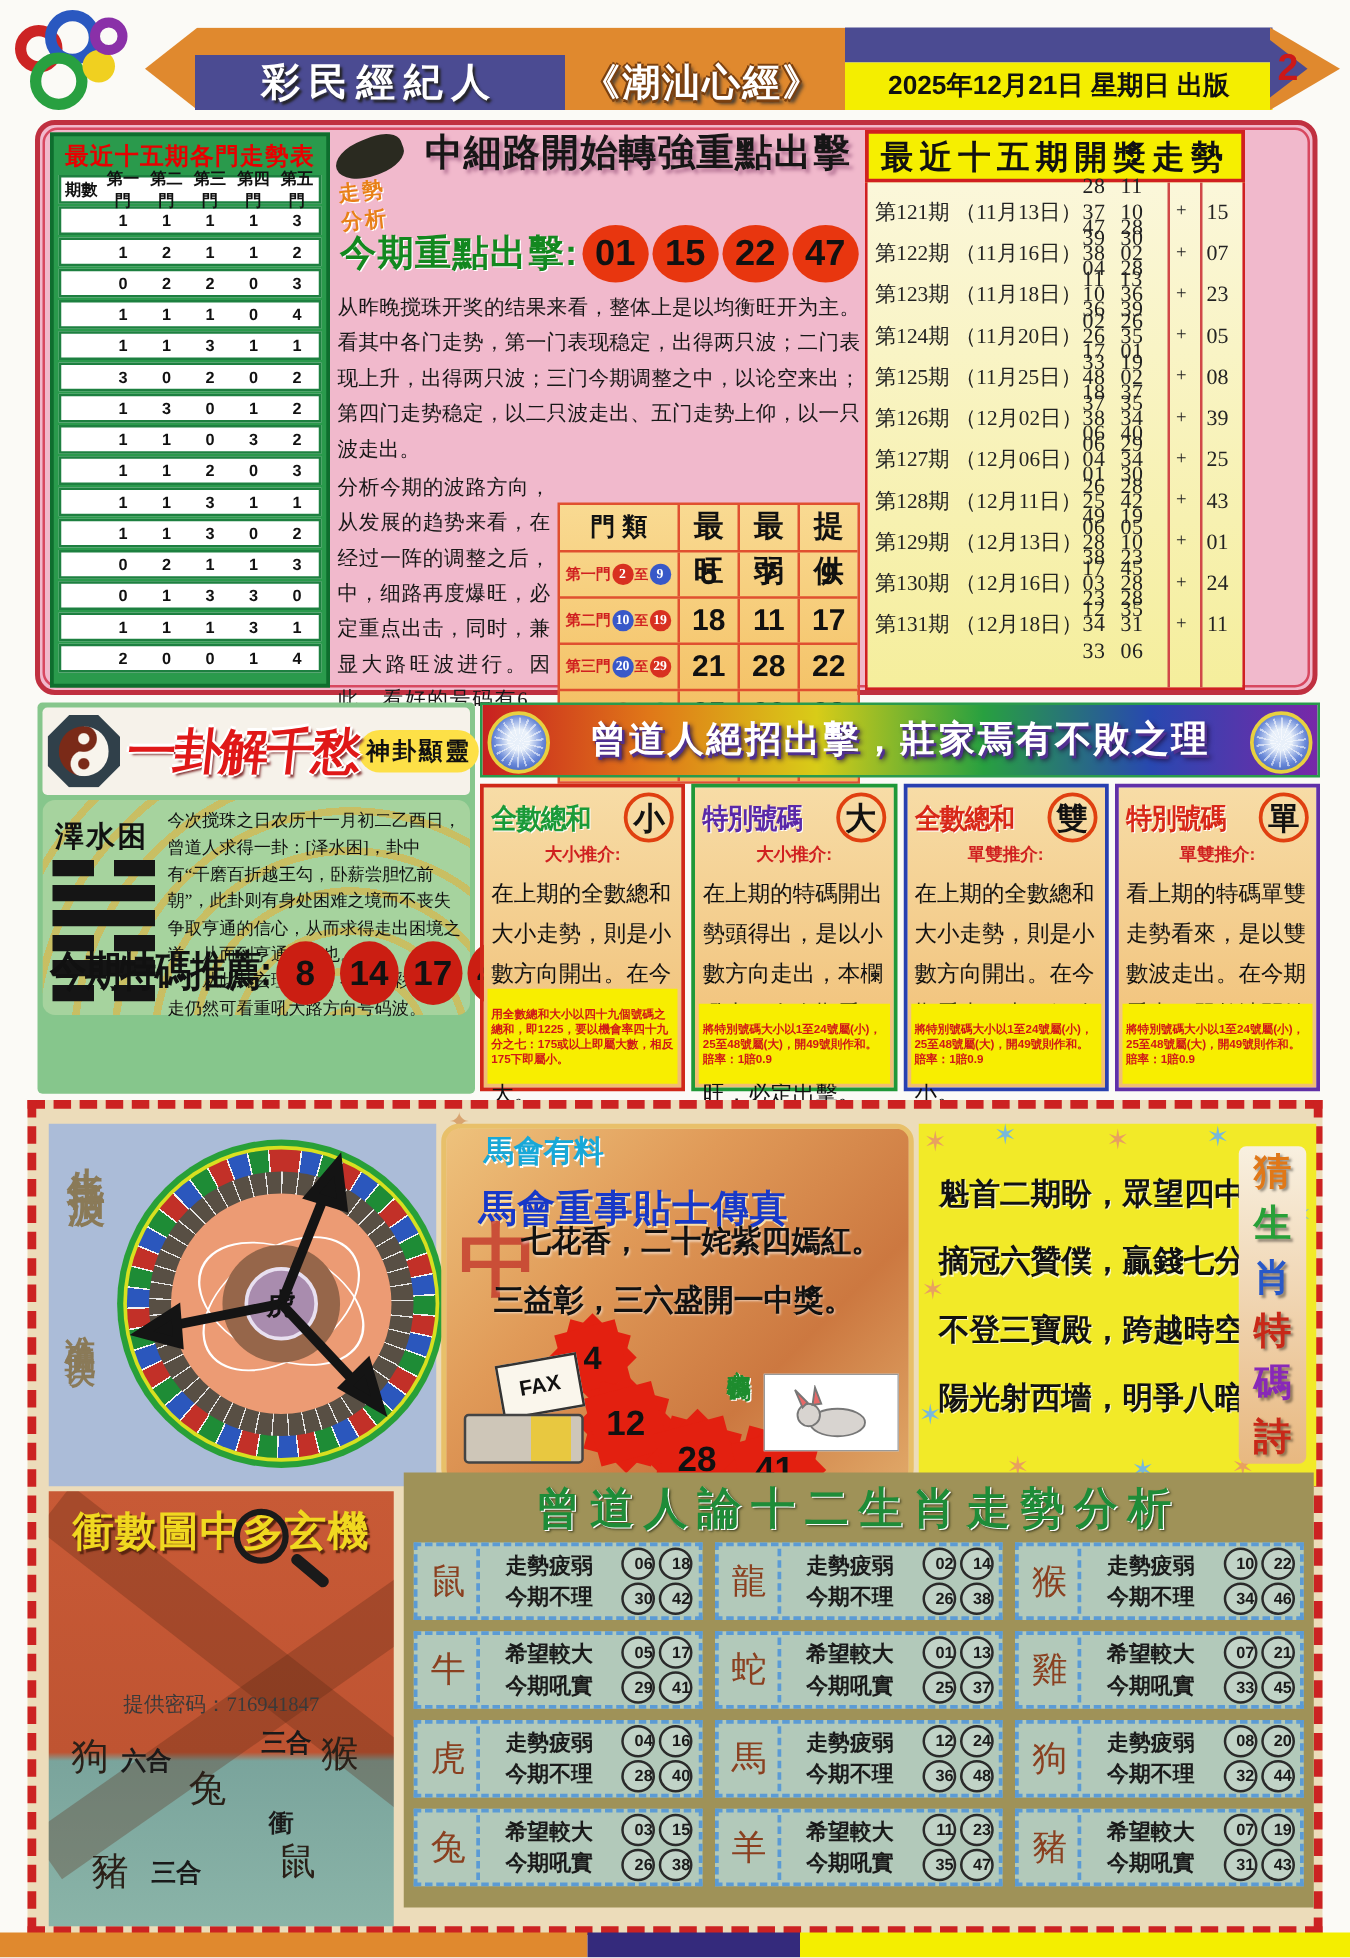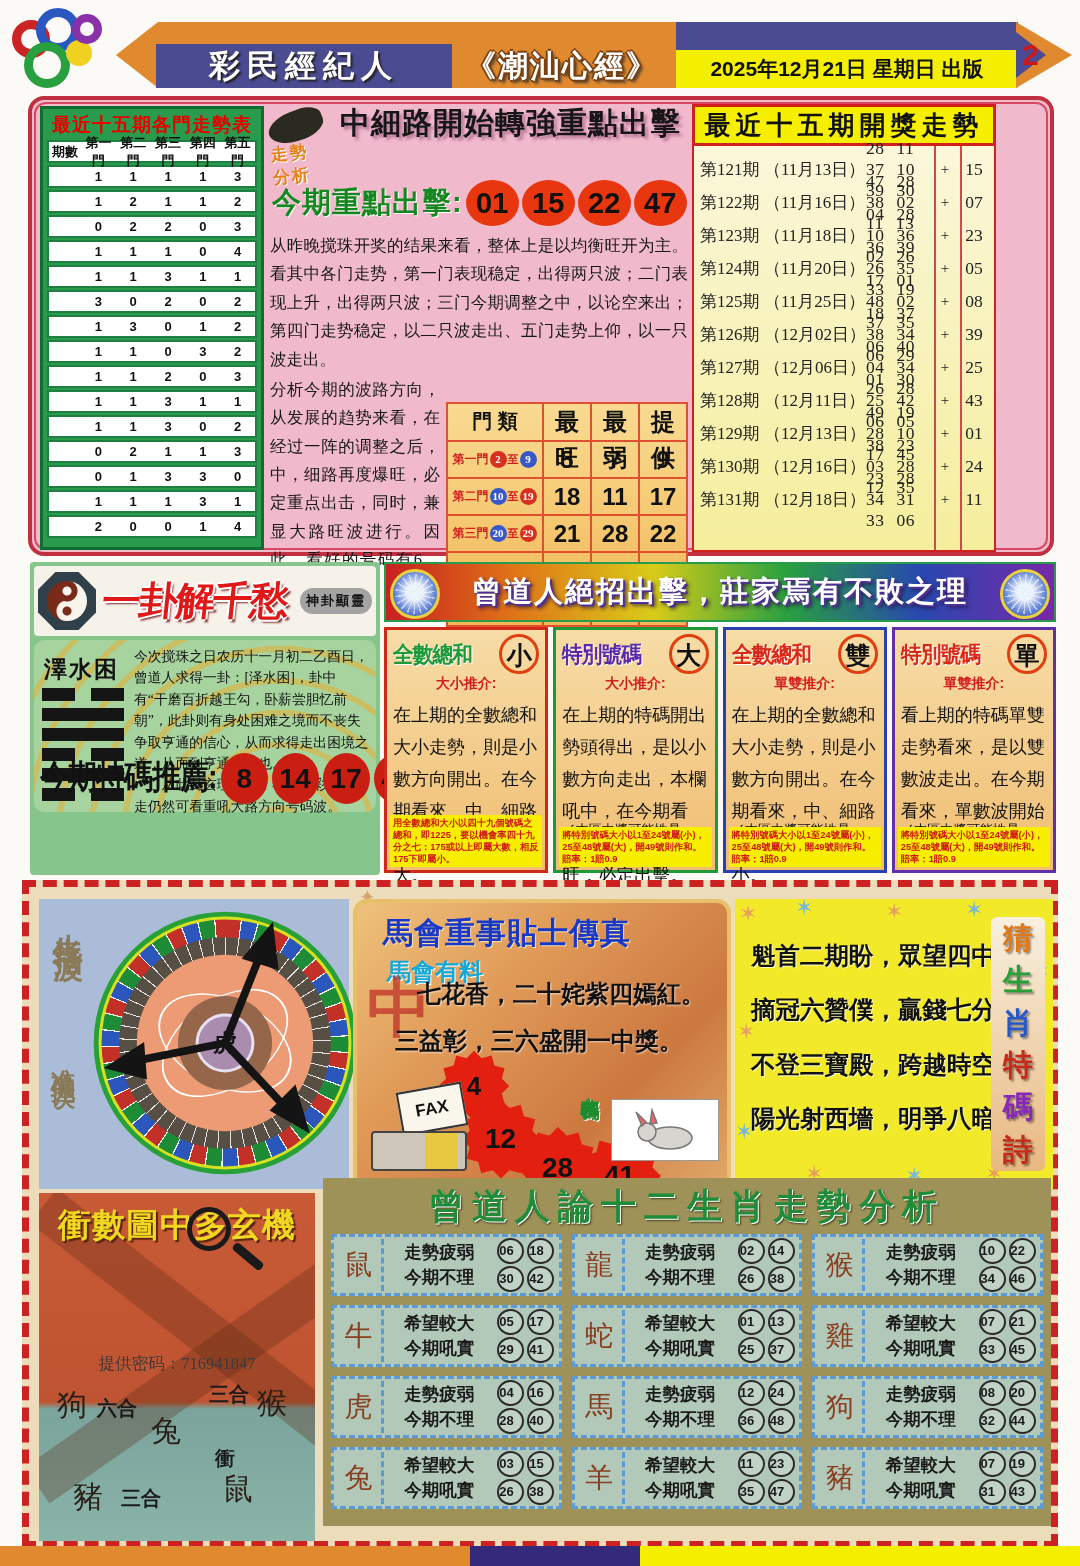--- a/index.html
+++ b/index.html
@@ -89,21 +89,21 @@
 #taiji { width:58px; height:58px; clip-path:polygon(30% 0,70% 0,100% 30%,100% 70%,70% 100%,30% 100%,0 70%,0 30%); background:#30404a; display:flex; align-items:center; justify-content:center; flex:0 0 58px; }
 #taiji i { width:40px; height:40px; border-radius:50%;
   background:
    radial-gradient(circle at 50% 25%, #f8f4ec 0 4px, transparent 5px),
    radial-gradient(circle at 50% 75%, #7a2a18 0 4px, transparent 5px),
    radial-gradient(circle at 50% 25%, #7a2a18 0 10px, transparent 11px),
    radial-gradient(circle at 50% 75%, #f8f4ec 0 10px, transparent 11px),
    linear-gradient(90deg, #7a2a18 50%, #f8f4ec 50%); }
 #hex-title { color:#e01818; font-size:39px; font-weight:bold; transform:skewX(-6deg); margin-left:6px; letter-spacing:-2px;
   text-shadow:-2px 0 #fff,2px 0 #fff,0 2px #fff,0 -2px #fff,3px 3px 2px #803030; white-space:nowrap; }
-#hex-sub { margin-left:auto; background:#a3a3a3; border-radius:18px; padding:4px 6px; font-size:13px; font-weight:bold; color:#111; letter-spacing:2px; white-space:nowrap; }
+#hex-sub { margin-left:auto; background:#fde047; border-radius:18px; padding:4px 6px; font-size:19px; font-weight:bold; color:#111; letter-spacing:2px; white-space:nowrap; }
 #hex-body { position:relative; margin-top:4px; height:172px; background:#a6d39e; border-radius:10px;
   background-image:repeating-radial-gradient(circle at 72% 115%, transparent 0 26px, rgba(235,170,40,.5) 26px 32px); }
 #hex-name { position:absolute; left:10px; top:14px; font-size:23px; font-weight:bold; color:#111; letter-spacing:2px; }
 #hexagram { position:absolute; left:8px; top:48px; width:82px; }
 #hexagram b { display:block; height:13px; background:#151515; margin-bottom:7px; }
 #hexagram b.yin { background:linear-gradient(90deg,#151515 0 40%, transparent 40% 60%, #151515 60%); }
 #hex-text { position:absolute; left:100px; top:6px; right:6px; font-size:13.8px; line-height:1.55; color:#101010; font-family:"Liberation Serif",serif; }
 #hex-text p+p { text-indent:2em; }
 #hex-rec { position:absolute; left:6px; bottom:6px; height:56px; display:flex; align-items:center; }
 #hex-rec .rl { font-size:29px; font-weight:bold; color:#111; transform:scaleY(1.15); letter-spacing:-1px; white-space:nowrap; }
@@ -128,21 +128,21 @@
 .col-t { display:flex; align-items:center; }
 .col-t .tt2 { font-size:22.5px; font-weight:bold; letter-spacing:-1px; transform:scaleX(.92); transform-origin:left; white-space:nowrap;
   text-shadow:1px 1px 0 #fff; }
 .col1 .tt2{color:#1a9a38;} .col2 .tt2{color:#5a28a8;} .col3 .tt2{color:#d82818;} .col4 .tt2{color:#d82818;}
 .col-t .cir { margin-left:auto; width:40px; height:40px; border:3px solid #e04010; border-radius:50%;
   font-size:25px; font-weight:bold; color:#111; text-align:center; line-height:36px; flex:0 0 40px; }
 .col-s { text-align:center; color:#d02020; font-size:14px; font-weight:bold; margin-top:1px; }
 .col-b { font-size:18px; line-height:1.78; color:#111; font-family:"Liberation Serif",serif; margin-top:6px; height:122px; }
 .col-o { font-size:13.2px; color:#111; font-family:"Liberation Serif",serif; }
 .col-f { position:absolute; left:3px; right:3px; bottom:3px; background:#f8ee00; color:#d01818;
-  font-size:9.3px; font-weight:bold; line-height:1.3; padding:2px 3px; }
+  font-size:9.3px; font-weight:bold; line-height:1.3; padding:14px 3px; }
 
 
 #s3 { left:22px; top:880px; width:1036px; height:668px; background:#ecdcba; border:7px dashed #cc2222; }
 .star { position:absolute; font-size:20px; color:#d8a470; }
 
 #wp { left:10px; top:12px; width:310px; height:290px; background:#abbcd8; }
 .wside { position:absolute; left:8px; writing-mode:vertical-rl; text-orientation:upright; color:#8a7a58;
   font-weight:bold; letter-spacing:6px; }
 #ws1 { top:10px; font-size:30px; }
 #ws2 { top:150px; font-size:24px; }
@@ -214,21 +214,21 @@
 #zp { left:294px; top:291px; width:728px; height:348px; background:#9f9258; padding:4px 8px; }
 #zp-title { text-align:center; color:#1e8c38; font-size:35px; font-weight:bold; letter-spacing:8px;
   text-shadow:1px 1px 0 #fff, 2px 2px 2px #404020; height:52px; line-height:50px; font-family:"Liberation Serif",serif; white-space:nowrap; }
 #zp-grid { display:grid; grid-template-columns:1fr 1fr 1fr; grid-auto-rows:62px; gap:9px 10px; }
 .zc { background:#b2c9ba; border:3px dashed #5b9bd5; display:flex; align-items:center; padding:2px; }
 .zc-an { flex:0 0 48px; align-self:stretch; border-right:3px dashed #5b9bd5; display:flex; align-items:center; justify-content:center;
   font-size:28px; color:#8a4020; }
 .zc-tx { flex:1; text-align:center; font-size:17.5px; font-weight:bold; color:#1a1a1a; font-family:"Liberation Serif",serif; line-height:1.45; white-space:nowrap; }
 .zc-nm { flex:0 0 62px; display:grid; grid-template-columns:27px 27px; gap:2px 3px; justify-content:center; }
 .zc-nm span { width:27px; height:26px; border:2px solid #2a2a2a; border-radius:50%; font-size:13px; font-weight:bold;
-  color:#1a1a1a; text-align:left; line-height:22px; background:rgba(255,255,255,.2); }
+  color:#1a1a1a; text-align:right; line-height:22px; background:rgba(255,255,255,.2); }
 
 #strip { left:0; top:1546px; width:1080px; height:20px; }
 #strip i { position:absolute; top:0; bottom:0; }
 #st1 { left:0; width:470px; background:#e0892e; }
 #st2 { left:470px; width:170px; background:#342a7c; }
 #st3 { left:640px; width:440px; background:#f4ee00; }
 </style>
 </head>
 <body>
 
@@ -664,22 +664,22 @@
             <line x1="134" y1="134" x2="44" y2="152"></line>
               <polygon points="20,158 48,140 50,166"></polygon>
             <line x1="134" y1="134" x2="196" y2="200"></line>
               <polygon points="214,218 186,202 204,184"></polygon>
           </g>
         </svg>
       </div>
     </div>
 
     <div id="fp" class="abs">
+      <div id="fp-sub">馬會有料</div>
       <div id="fp-title">馬會重事貼士傳真</div>
-      <div id="fp-sub">馬會有料</div>
       <b id="fp-stamp">中</b>
       <div id="fp-poem">
         <div>七花香，二十姹紫四嫣紅。</div>
         <div class="l2">三益彰，三六盛開一中獎。</div>
       </div>
       <div class="burst" id="bu1">
           <span>4</span>
         </div>
       <div class="burst" id="bu2">
           <span>12</span>

